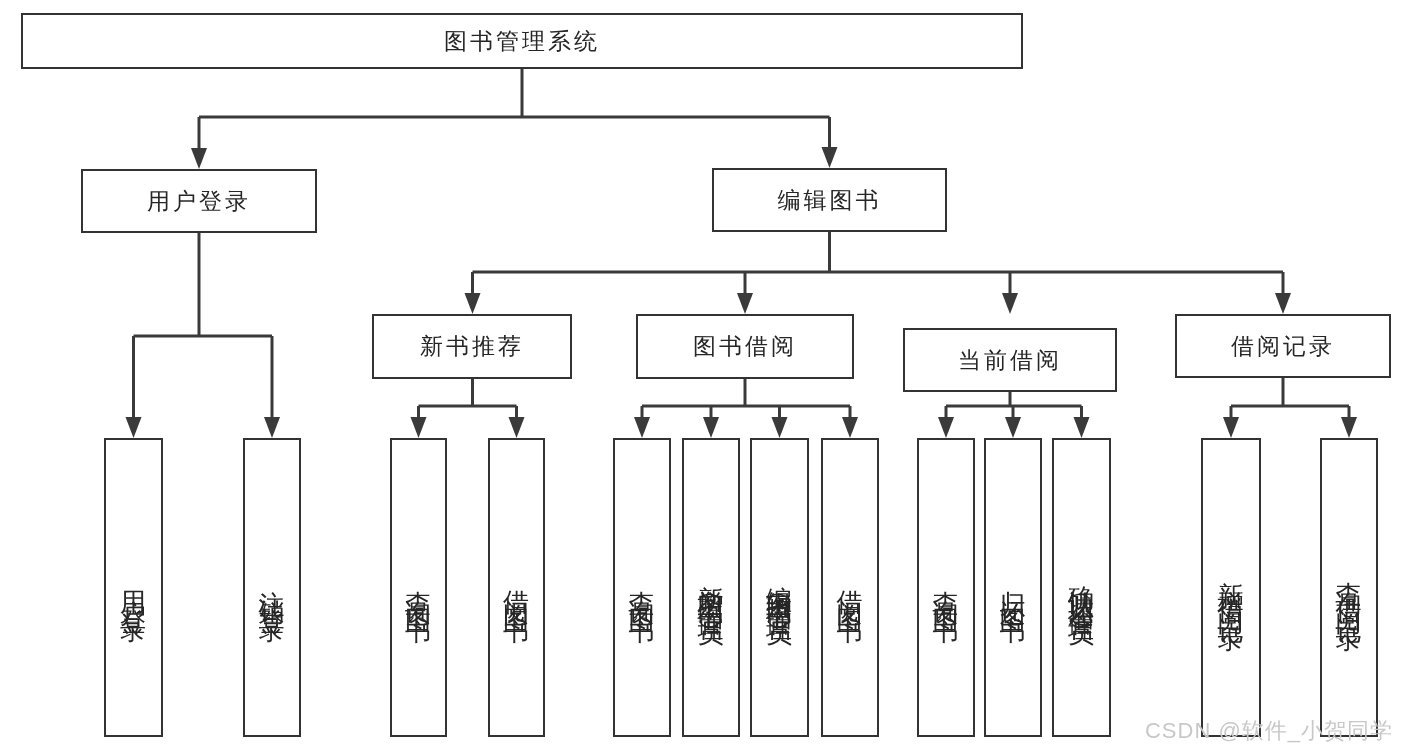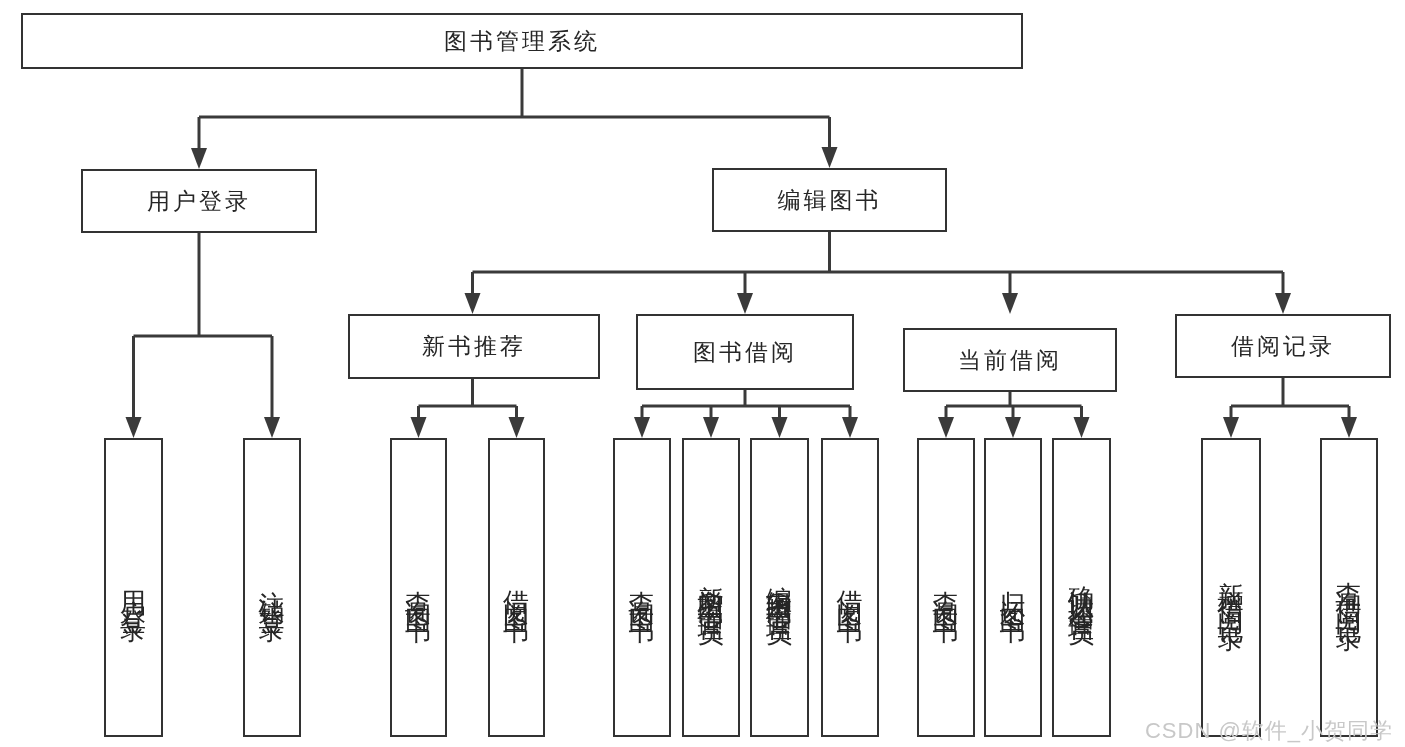--- a/index.html
+++ b/index.html
@@ -113,24 +113,24 @@
   <div id="nodes">
       <div class="node h" style="left: 21px; top: 13px; width: 1002px; height: 56px; border-color: rgb(51, 51, 51); color: rgb(38, 38, 38);">
         <span>图书管理系统</span>
       </div>
       <div class="node h" style="left: 81px; top: 169px; width: 236px; height: 64px; border-color: rgb(51, 51, 51); color: rgb(38, 38, 38);">
         <span>用户登录</span>
       </div>
       <div class="node h" style="left: 712px; top: 168px; width: 235px; height: 64px; border-color: rgb(51, 51, 51); color: rgb(38, 38, 38);">
         <span>编辑图书</span>
       </div>
-      <div class="node h" style="left: 348px; top: 314px; width: 252px; height: 65px; border-color: rgb(51, 51, 51); color: rgb(38, 38, 38);">
+      <div class="node h" style="left: 372px; top: 314px; width: 200px; height: 65px; border-color: rgb(51, 51, 51); color: rgb(38, 38, 38);">
         <span>新书推荐</span>
       </div>
-      <div class="node h" style="left: 636px; top: 314px; width: 218px; height: 76px; border-color: rgb(51, 51, 51); color: rgb(38, 38, 38);">
+      <div class="node h" style="left: 636px; top: 314px; width: 218px; height: 65px; border-color: rgb(51, 51, 51); color: rgb(38, 38, 38);">
         <span>图书借阅</span>
       </div>
       <div class="node h" style="left: 903px; top: 328px; width: 214px; height: 64px; border-color: rgb(51, 51, 51); color: rgb(38, 38, 38);">
         <span>当前借阅</span>
       </div>
       <div class="node h" style="left: 1175px; top: 314px; width: 216px; height: 64px; border-color: rgb(51, 51, 51); color: rgb(38, 38, 38);">
         <span>借阅记录</span>
       </div>
       <div class="node v" style="left: 104px; top: 438px; width: 59px; height: 299px; border-color: rgb(51, 51, 51); color: rgb(38, 38, 38);">
         <span>用户登录</span>

